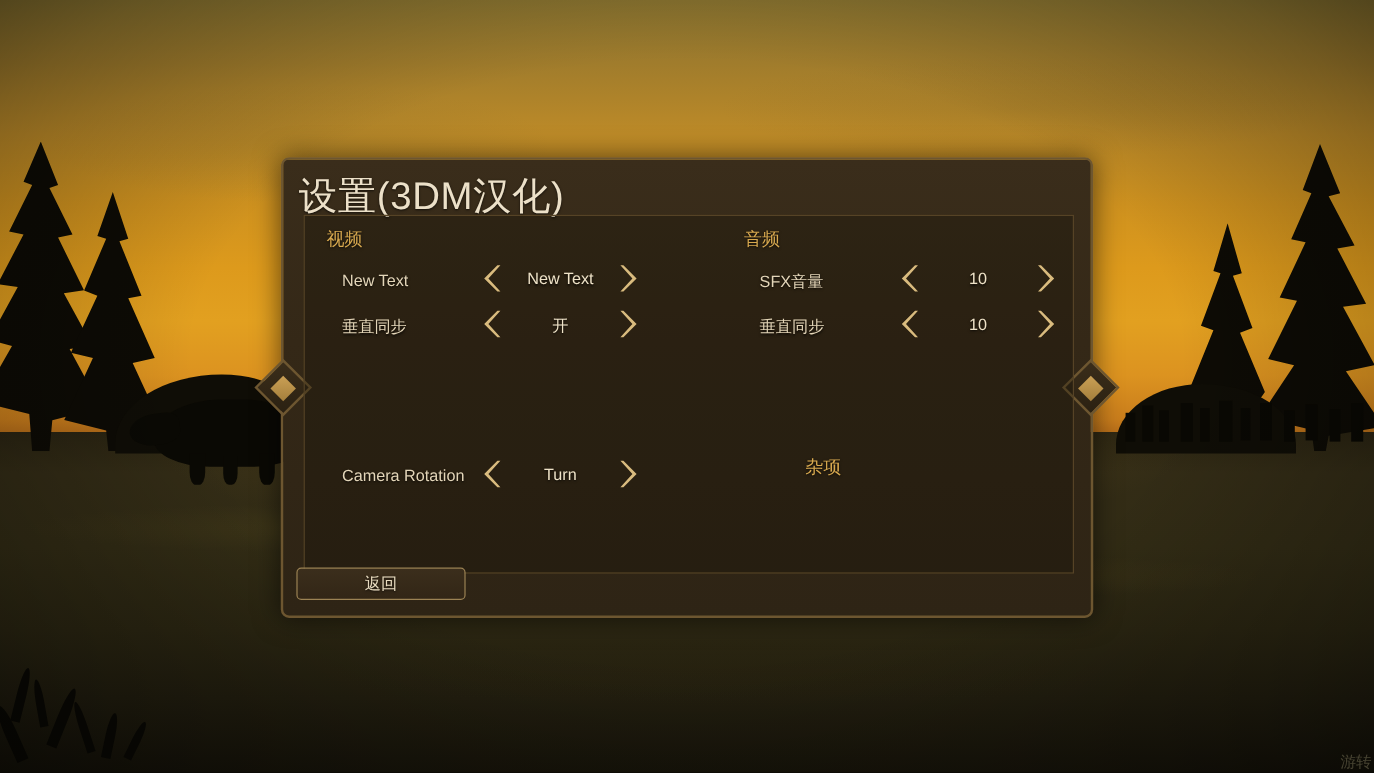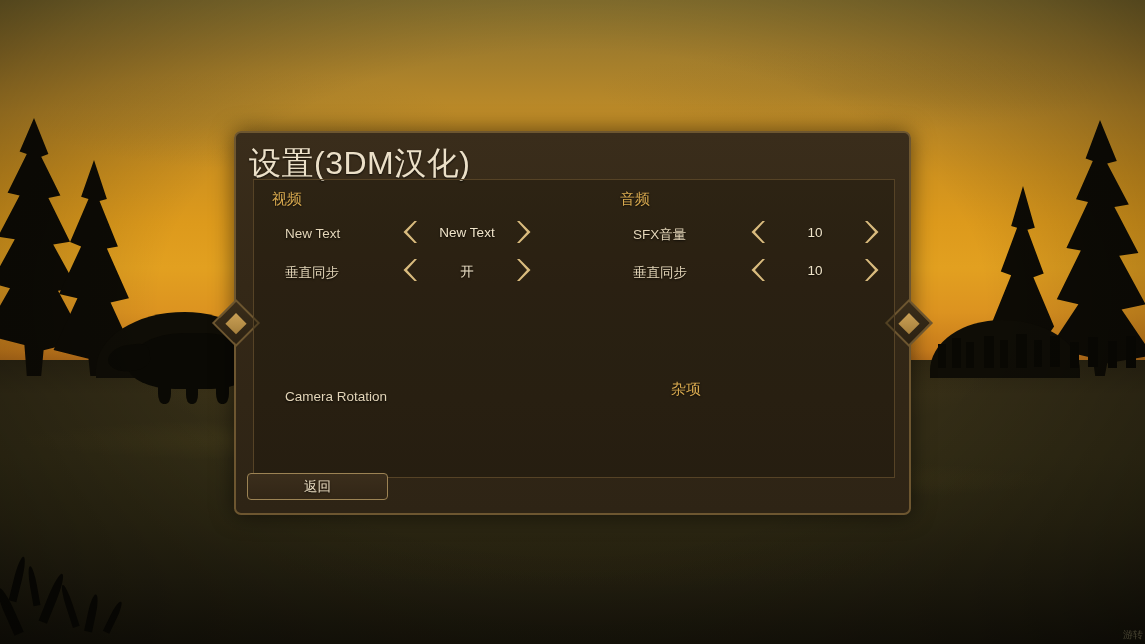--- a/index.html
+++ b/index.html
@@ -166,21 +166,21 @@
   }
 
   
   .watermark {
     position: absolute;
     right: 2px;
     bottom: 2px;
     width: 30px;
     text-align: right;
     color: rgba(190,180,140,0.32);
-    font-size: 10px;
+    font-size: 13px;
     line-height: 15px;
     letter-spacing: 0px;
     overflow: hidden;
     white-space: nowrap;
     font-family: Liberation Serif, serif;
   }
 
   
   .panel {
     position: absolute;
@@ -453,20 +453,33 @@
                 </svg>
             </div>
           </div>
         </div>
       </div>
 
       <div class="group group-play">
 
         <div class="row">
           <div class="row-label">Camera Rotation</div>
+          <div class="row-control">
+            <div class="chev chev-left">
+              <svg viewBox="0 0 22 26">
+                  <path d="M17 2 L7 13 L17 24 L14.5 24 L3.5 13 L14.5 2 Z" fill="#d9bb7e"></path>
+                </svg>
+            </div>
+            <div class="row-value">Turn</div>
+            <div class="chev chev-right">
+              <svg viewBox="0 0 22 26">
+                  <path d="M5 2 L15 13 L5 24 L7.5 24 L18.5 13 L7.5 2 Z" fill="#d9bb7e"></path>
+                </svg>
+            </div>
+          </div>
         </div>
       </div>
 
       <div class="group group-misc">
         <div class="group-title">杂项</div>
 
       </div>
 
     </div>
 

